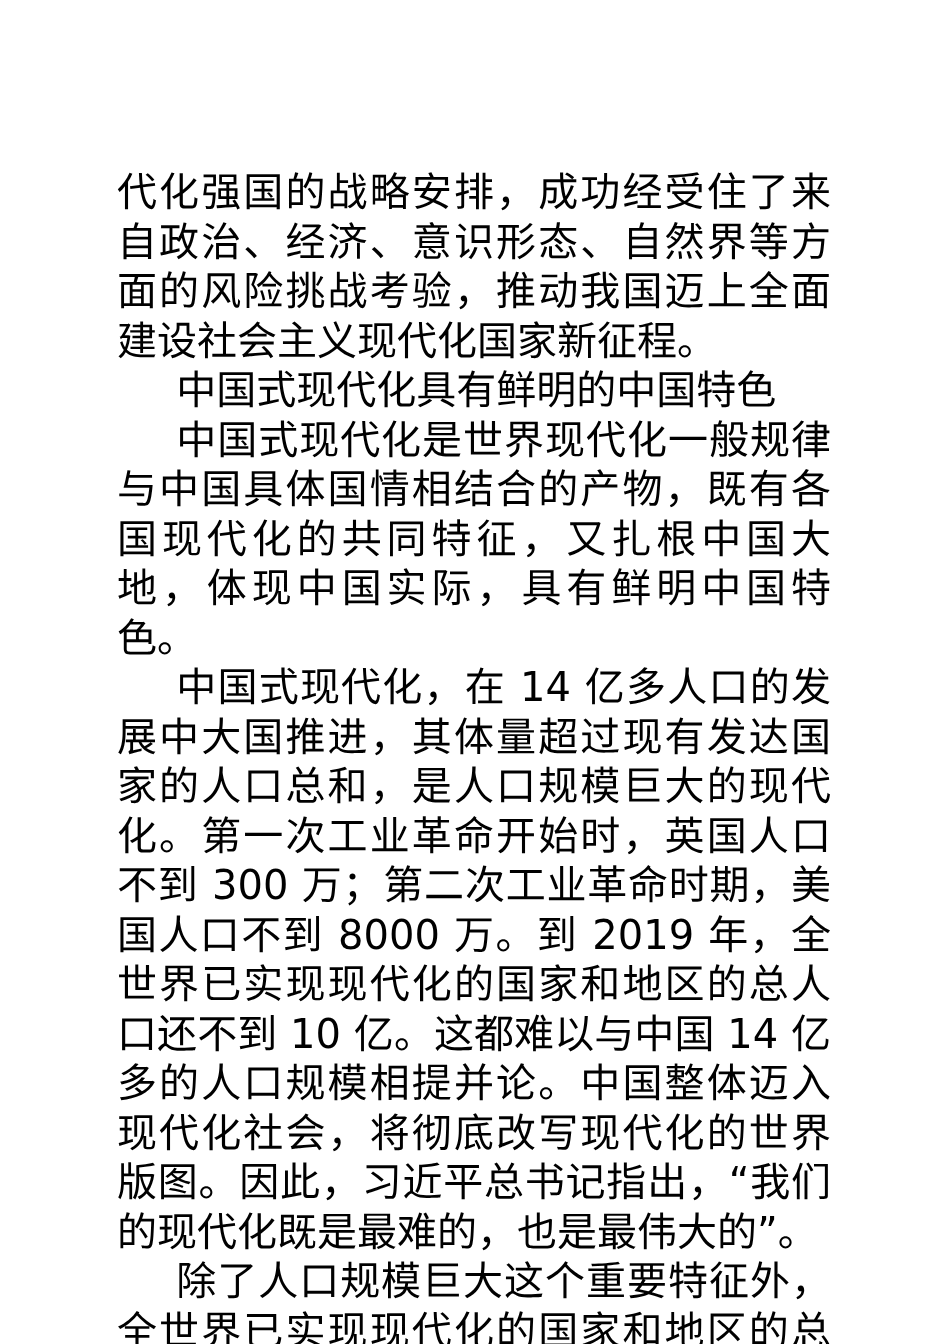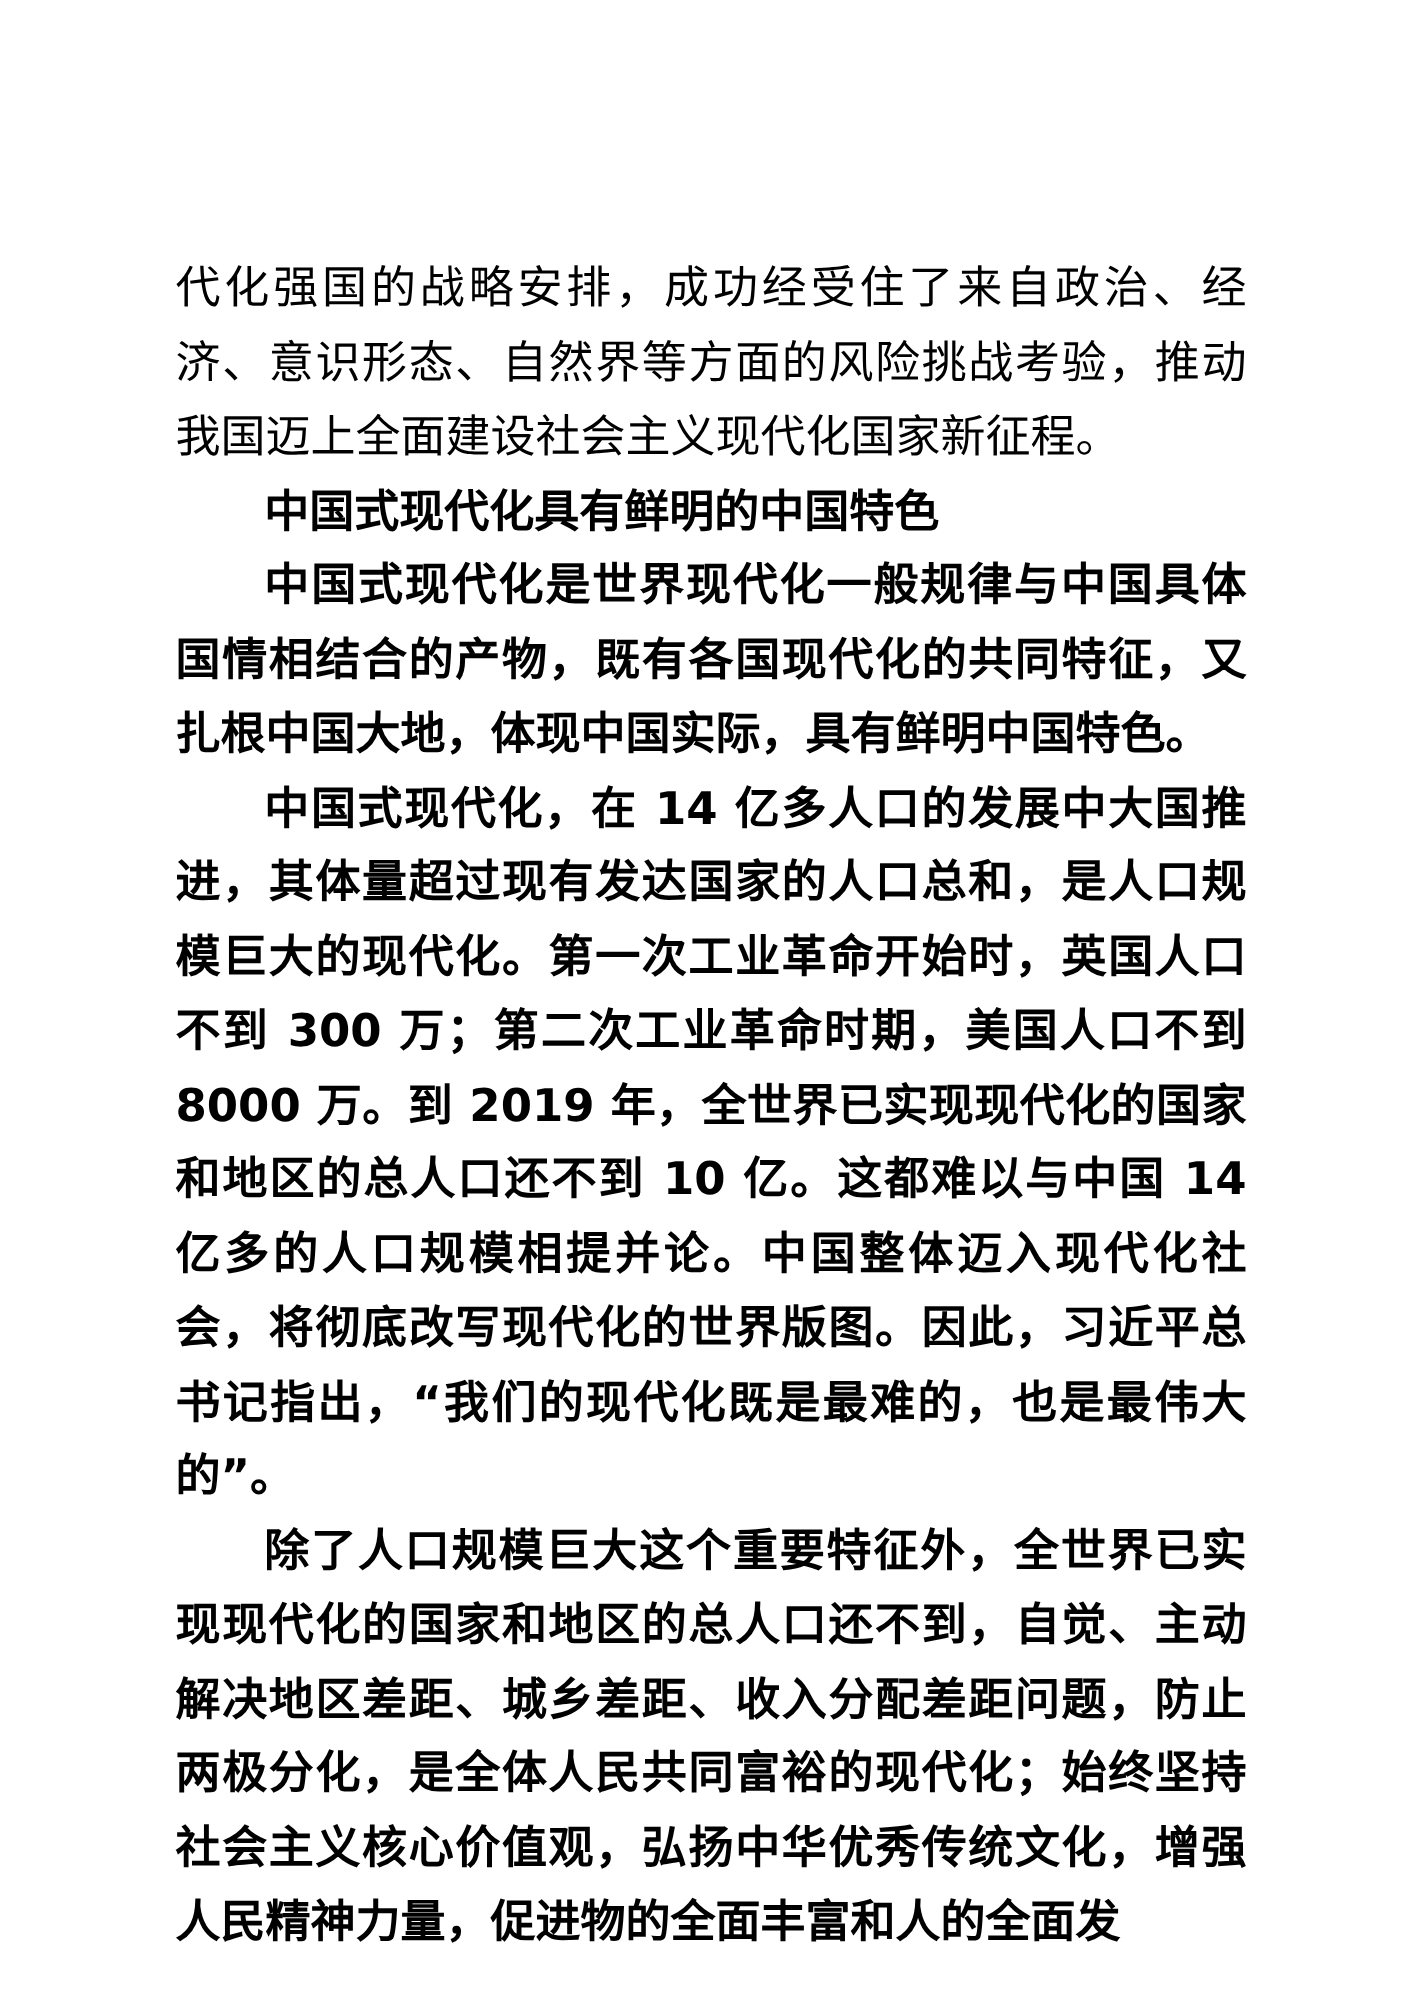--- a/index.html
+++ b/index.html
@@ -22,34 +22,33 @@
     position: absolute;
     left: 117px;
     top: 168px;
     width: 714px;
   }
 
   .para {
     margin: 0;
     padding: 0;
     font-family: "DejaVu Sans", "Liberation Sans", sans-serif;
-    font-size: 30px;
+    font-size: 40px;
     line-height: 49.5px;
     color: #000000;
     text-align: justify;
     text-justify: inter-character;
     text-align-last: left;
     letter-spacing: 0px;
     word-break: break-all;
     -webkit-font-smoothing: antialiased;
   }
 
   .para.indent {
     text-indent: 59.2px;
-    font-weight: bold;
   }
 
   .para.cont {
     text-indent: 0;
   }
 </style>
 </head>
 <body>
 
 <div class="page">

